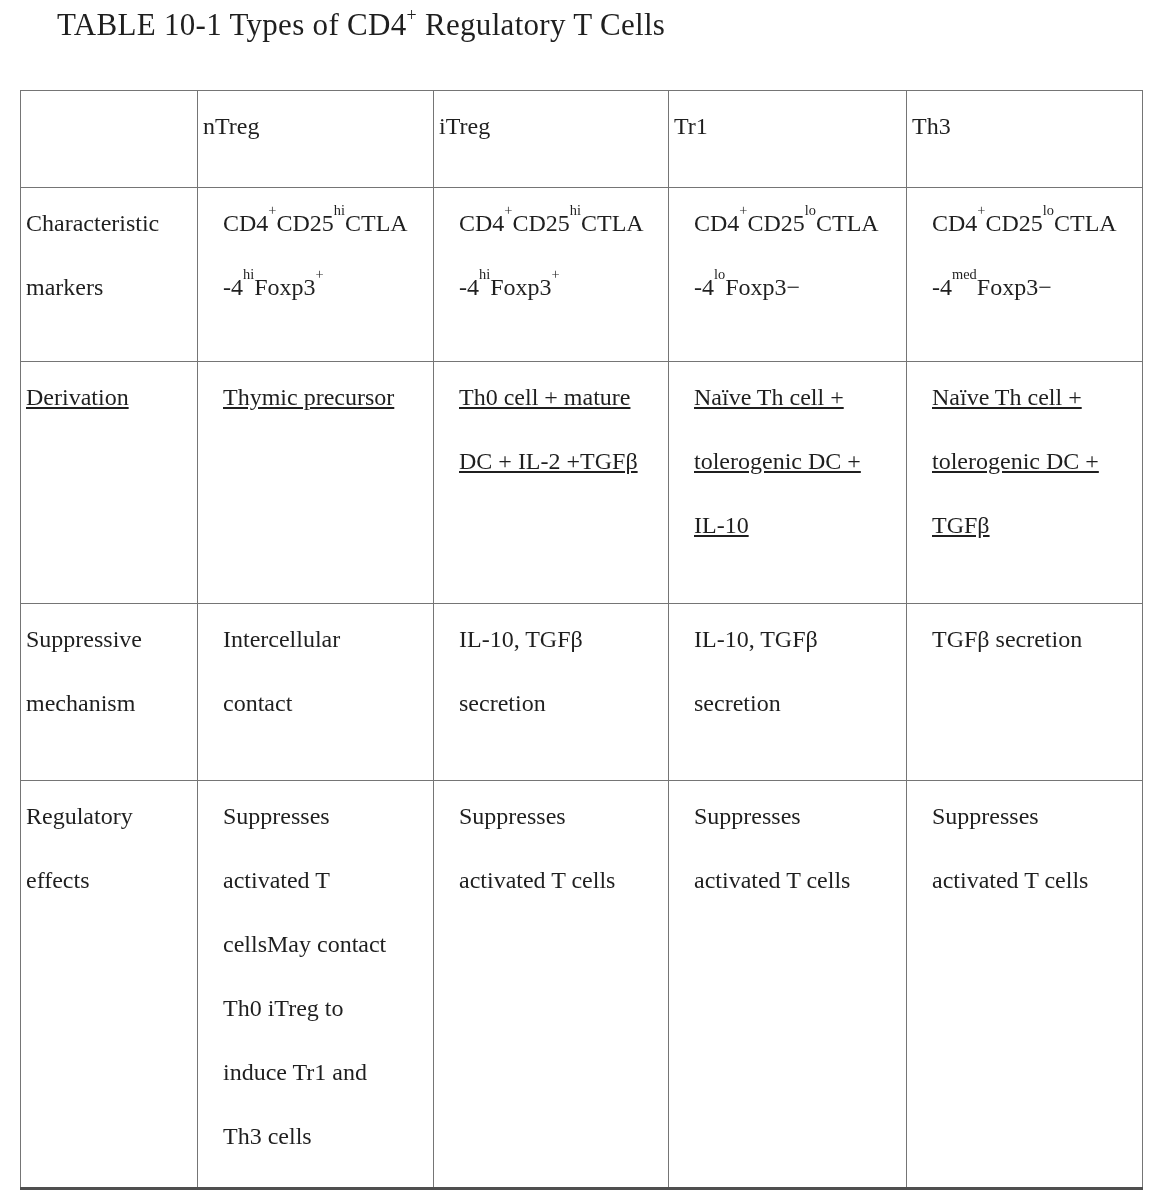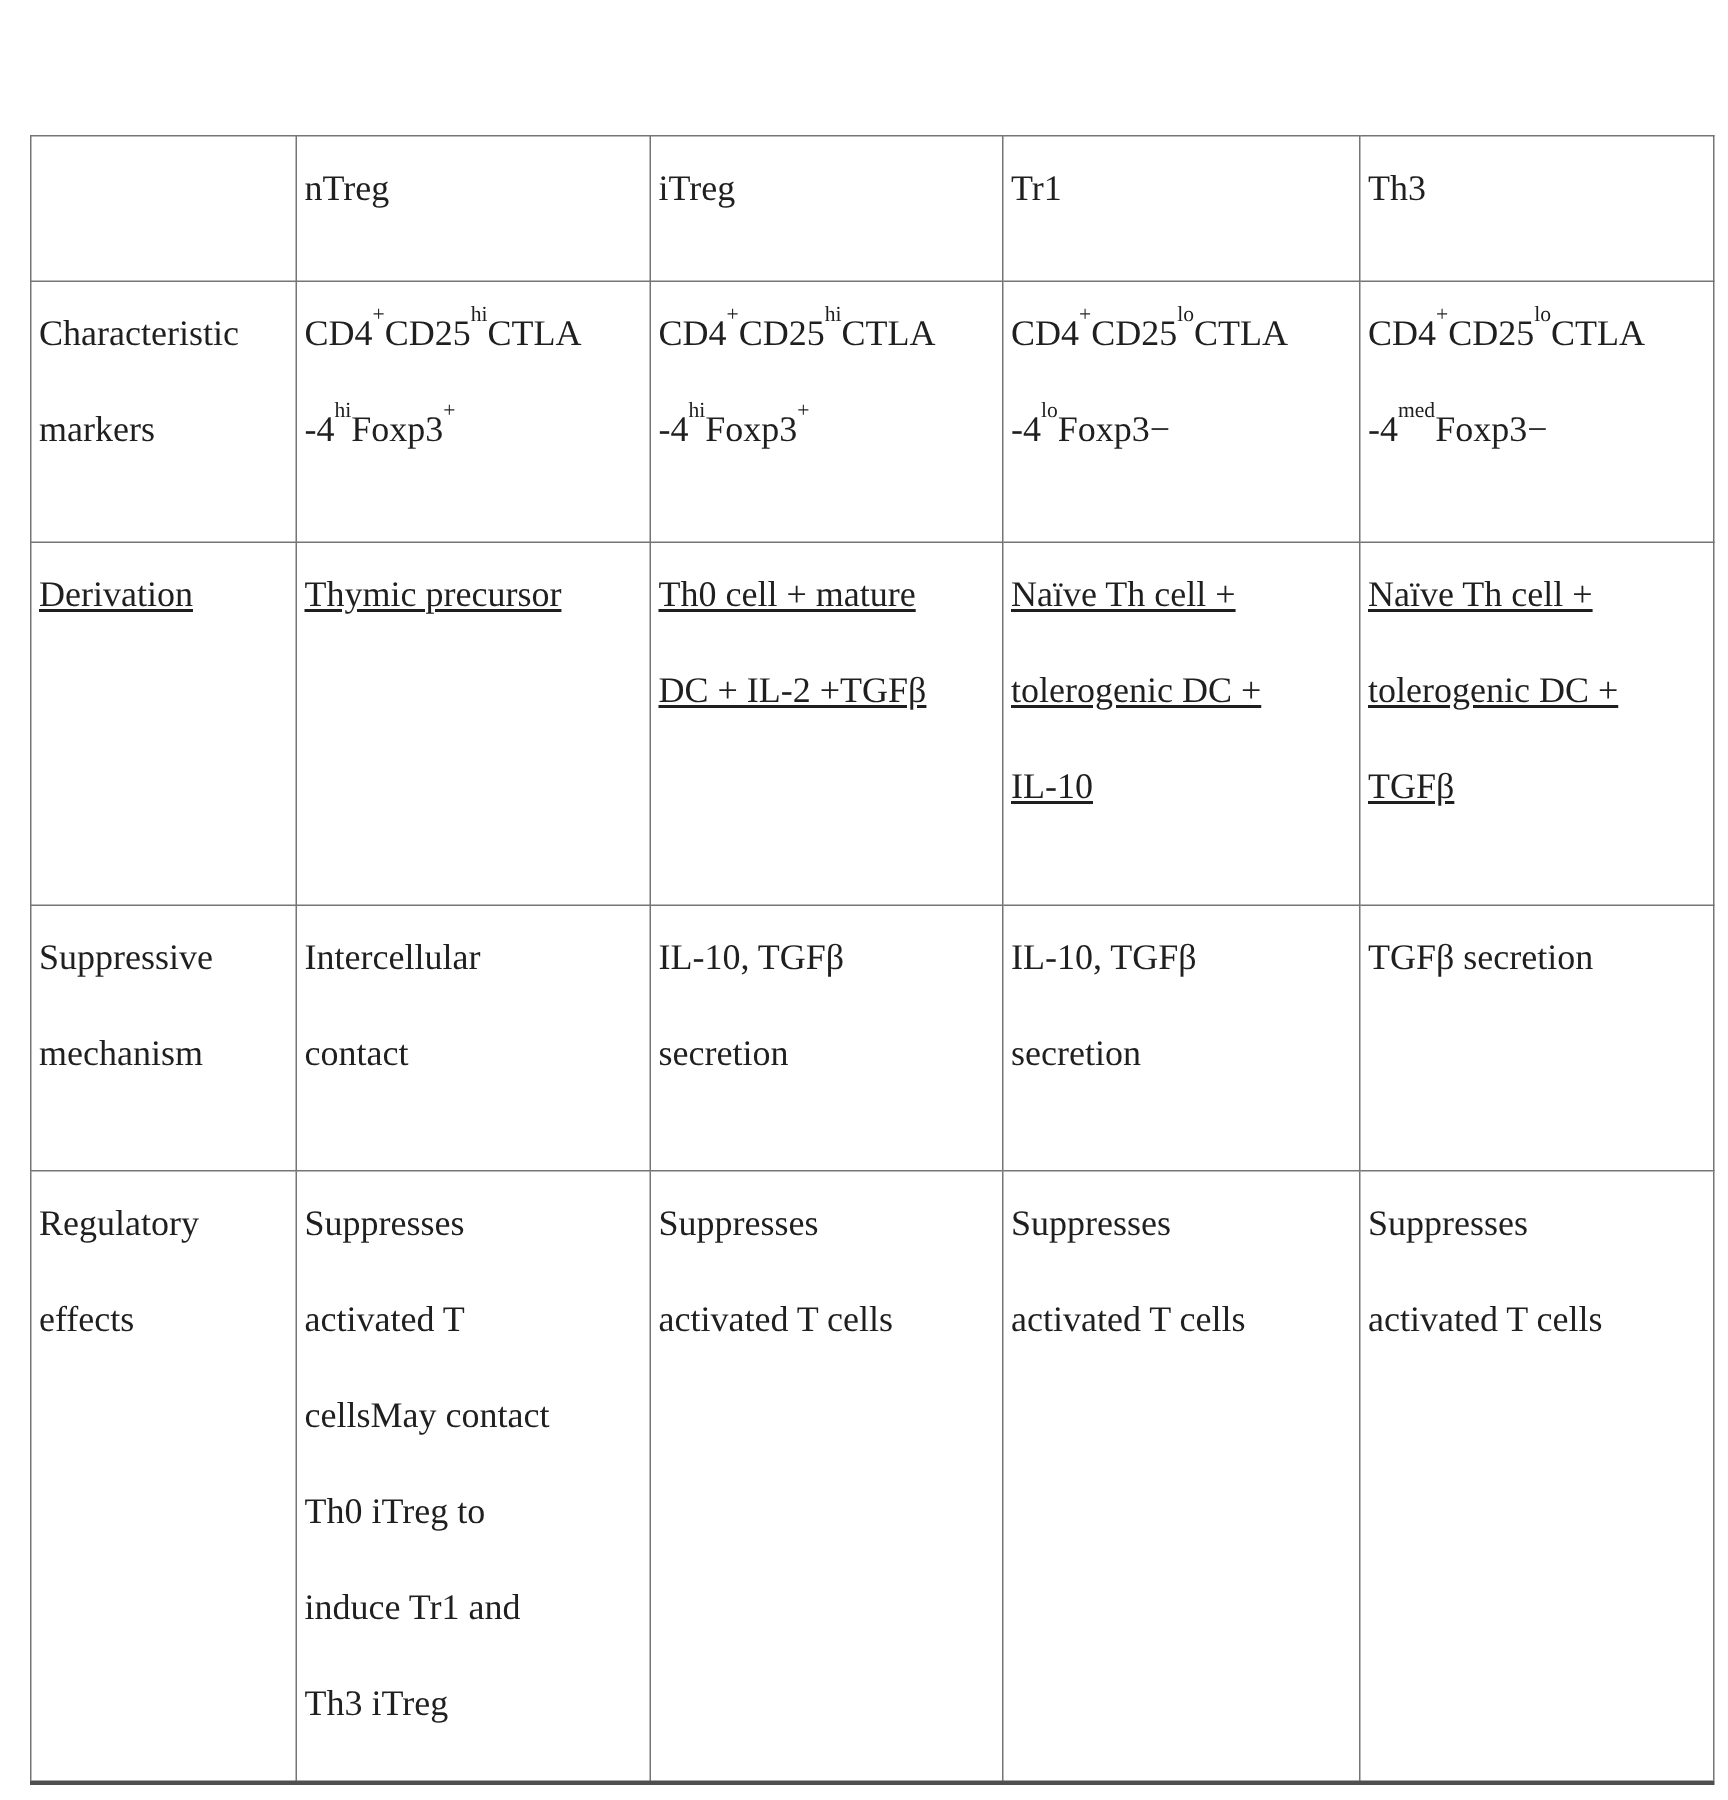--- a/index.html
+++ b/index.html
@@ -39,30 +39,31 @@
   thead tr{height:97px;}
   tbody tr.r0{height:174px;}
   tbody tr.r1{height:242px;text-decoration:underline;}
   tbody tr.r2{height:177px;}
   tbody tr.r3{height:408px;}
   th.col-header{font-weight:700;font-size:30px;padding-top:6px;}
   th.row-label{
     font-weight:700;
     overflow-wrap:break-word;word-wrap:break-word;
   }
-  .ln{white-space:nowrap;}
+  .ln{white-space:nowrap;margin-left:20px;}
   td sup{
     font-size:0.60em;line-height:0;
     position:relative;top:-0.48em;
   }
 </style>
 </head>
 <body>
 
 <div class="page">
+  <h1 class="doc-title"><span>TABLE 10-1 Types of CD4</span><sup>+</sup><span> Regulatory T Cells</span></h1>
 
   <table class="treg">
     <colgroup>
       <col style="width:177px">
       <col style="width:236px">
       <col style="width:235px">
       <col style="width:238px">
       <col style="width:236px">
     </colgroup>
     <thead>
@@ -133,21 +134,21 @@
           </td>
         </tr>
         <tr class="r3">
           <th class="row-label" scope="row">Regulatory effects</th>
           <td>
             <div class="ln">Suppresses</div>
             <div class="ln">activated T</div>
             <div class="ln">cellsMay contact</div>
             <div class="ln">Th0 iTreg to</div>
             <div class="ln">induce Tr1 and</div>
-            <div class="ln">Th3 iTreg</div>
+            <div class="ln">Th3 cells</div>
           </td>
           <td>
             <div class="ln">Suppresses</div>
             <div class="ln">activated T cells</div>
           </td>
           <td>
             <div class="ln">Suppresses</div>
             <div class="ln">activated T cells</div>
           </td>
           <td>

